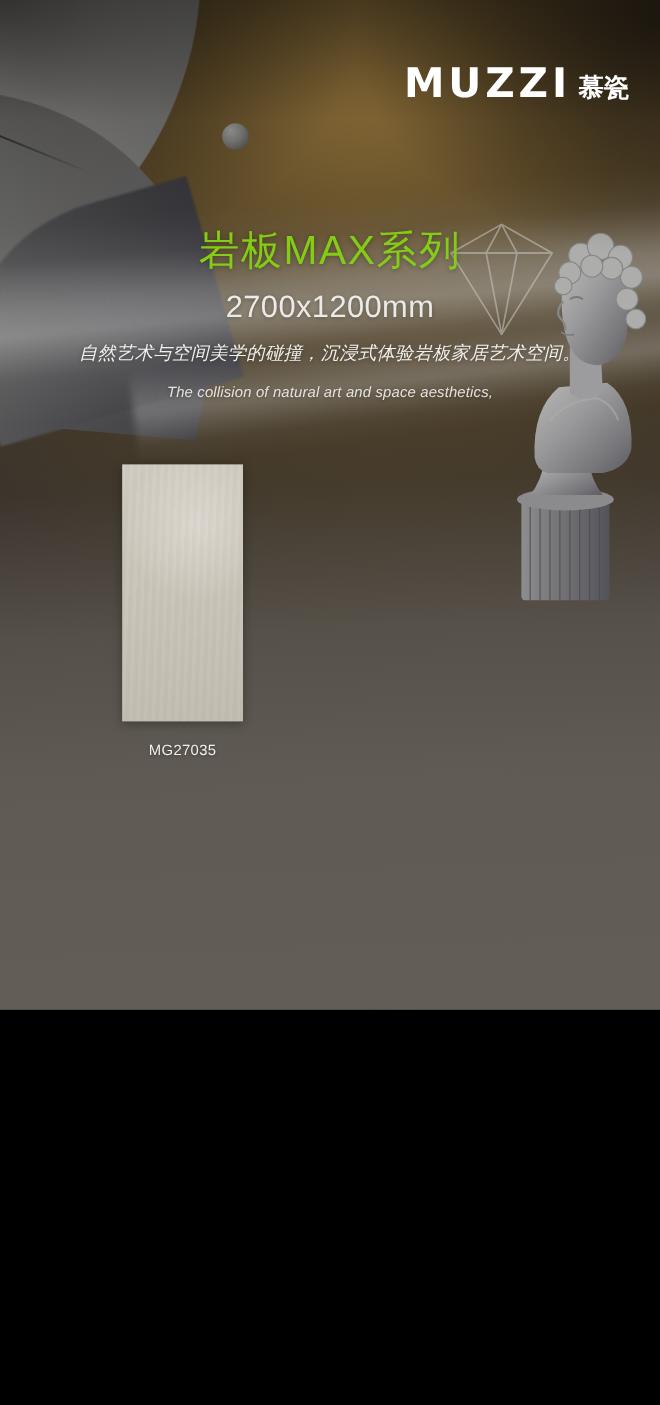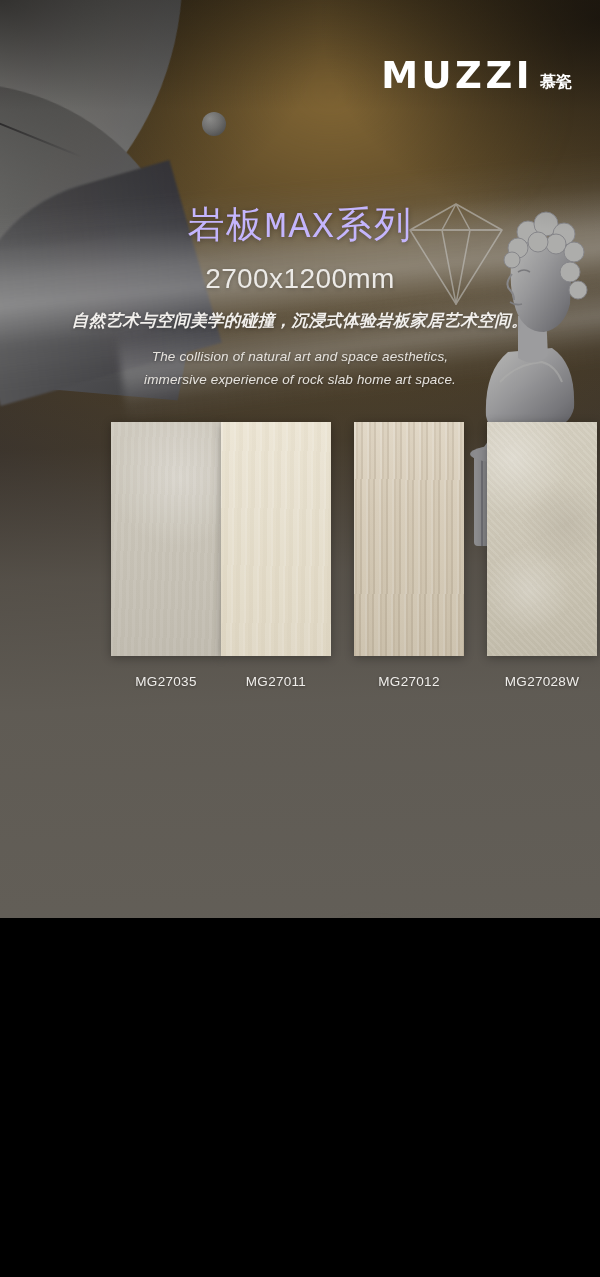--- a/index.html
+++ b/index.html
@@ -179,60 +179,60 @@
   }
   .logo-mark {
     font-size:37px;
     font-weight:700;
     letter-spacing:3.5px;
     color:#ffffff;
     line-height:1;
     font-family:"DejaVu Sans","Liberation Sans",sans-serif;
   }
   .logo-cn {
-    font-size:16px;
+    font-size:23px;
     font-weight:700;
     color:#ffffff;
     line-height:1;
     letter-spacing:0px;
     padding-bottom:3px;
-    font-family:Liberation Mono, monospace;
+    font-family:Liberation Serif, serif;
     text-align:right;
   }
 
   
   .header {
     position:absolute;
     left:0; top:206px;
     width:600px;
     text-align:center;
     z-index:20;
   }
   .title-main {
     font-size:37px;
     font-weight:400;
-    color:#c4b5fd;
+    color:#84cc16;
     letter-spacing:1.5px;
     line-height:1.18;
     text-shadow:0 1px 5px rgba(0,0,0,0.30);
-    font-family:Liberation Mono, monospace;
+    font-family:Liberation Sans, sans-serif;
     text-align:center;
   }
   .title-size {
     margin-top:13px;
     font-size:28px;
     font-weight:400;
     color:#eceae7;
     letter-spacing:0.4px;
     text-shadow:0 1px 4px rgba(0,0,0,0.28);
   }
   .tagline-cn {
     margin-top:15px;
     font-size:16.5px;
-    font-weight:700;
+    font-weight:400;
     color:#f1efec;
     letter-spacing:0.4px;
     font-style:italic;
     text-shadow:0 1px 4px rgba(0,0,0,0.30);
     font-family:"DejaVu Sans","Liberation Sans",sans-serif;
   }
   .tagline-en {
     margin-top:13px;
     font-size:13.5px;
     font-style:italic;
@@ -453,54 +453,33 @@
     <span class="logo-mark">MUZZI</span>
     <span class="logo-cn">慕瓷</span>
   </div>
 
   <div class="header">
     <div class="title-main">岩板MAX系列</div>
     <div class="title-size">2700x1200mm</div>
     <div class="tagline-cn">自然艺术与空间美学的碰撞，沉浸式体验岩板家居艺术空间。</div>
     <div class="tagline-en">
       <div>The collision of natural art and space aesthetics,</div>
-      <div>immersive experience of rock slab home art space.</div>
     </div>
   </div>
 
   <div class="grid">
 
     <div class="grid-row">
       <div class="tile-cell">
         <div class="tile-swatch">
           <div class="tile-tex tex-mg27035"></div>
         </div>
         <div class="tile-label">MG27035</div>
       </div>
     </div>
 
-    <div class="grid-row">
-      <div class="tile-cell">
-        <div class="tile-swatch">
-          <div class="tile-tex tex-mg27011"></div>
-        </div>
-        <div class="tile-label">MG27011</div>
-      </div>
-      <div class="tile-cell">
-        <div class="tile-swatch">
-          <div class="tile-tex tex-mg27012"></div>
-        </div>
-        <div class="tile-label">MG27012</div>
-      </div>
-      <div class="tile-cell">
-        <div class="tile-swatch">
-          <div class="tile-tex tex-mg27028w"></div>
-        </div>
-        <div class="tile-label">MG27028W</div>
-      </div>
-    </div>
 
     <div class="grid-row">
     </div>
 
   </div>
 
 </div>
 
 </body></html>

